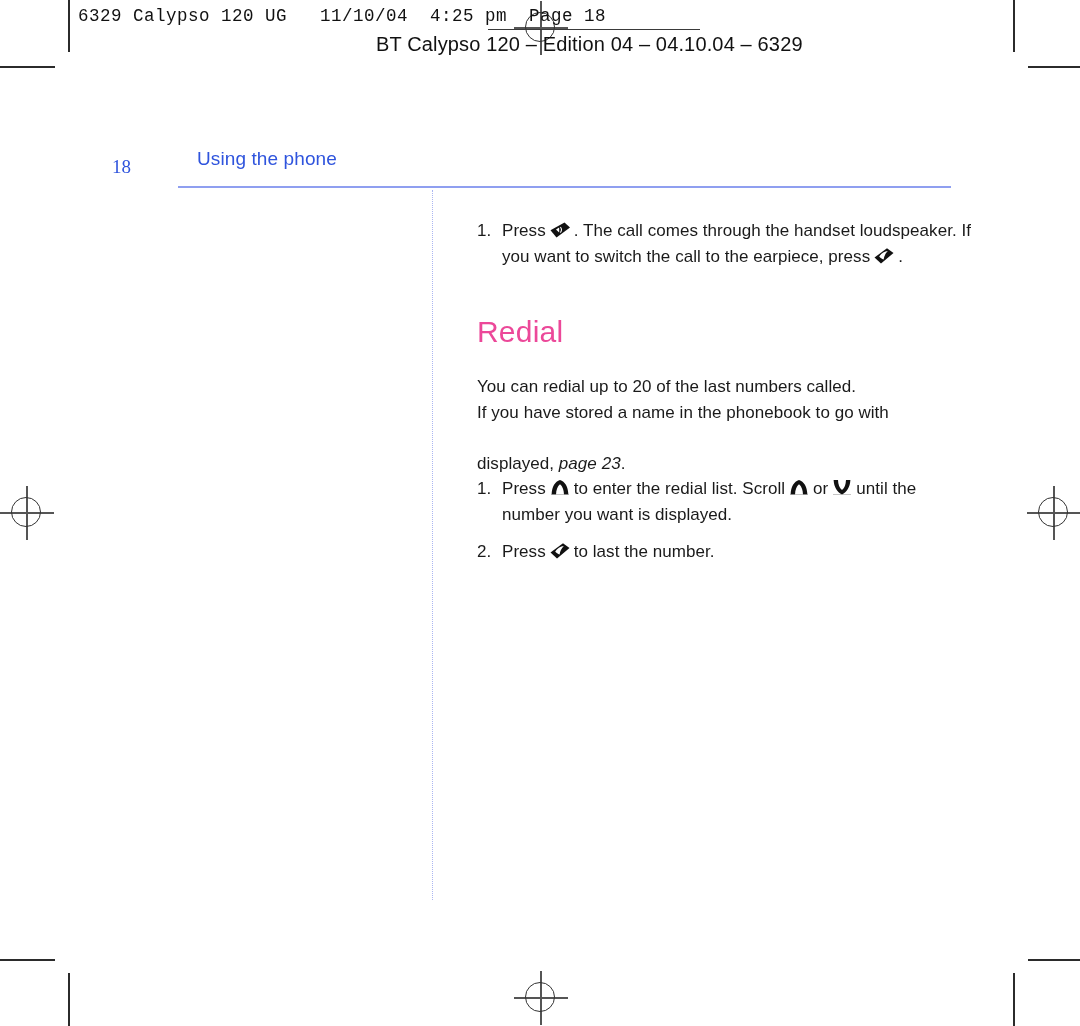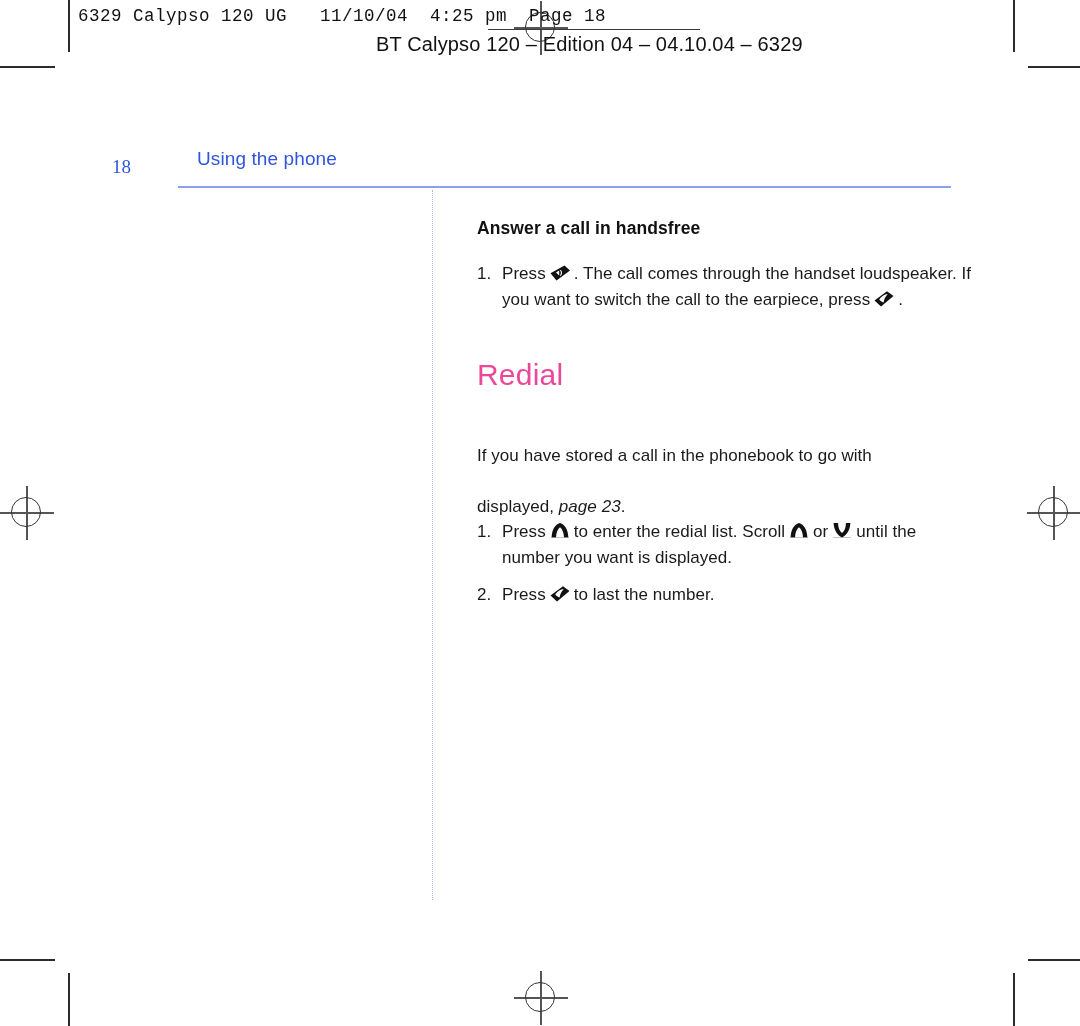--- a/index.html
+++ b/index.html
@@ -221,41 +221,40 @@
 
 <div class="running-head">
   <span class="pg">18</span>
   <span class="ttl">Using the phone</span>
 </div>
 <div class="head-rule"></div>
 <div class="col-dotted"></div>
 
 <div class="content">
 
-  <h3 class="subhead">Answer a call in handsfree</h3>
 
 
   <ol class="steps">
     <li>
       <span class="num">1.</span><span>Press</span><span class="key"><svg width="22" height="18" viewBox="0 0 22 18">
             <path d="M1.5 9.2 L15.5 1.5 L21 6.5 L7.5 16.5 Z" fill="#111111"></path>
             <path d="M7.0 8.6 L10.2 6.6 L10.2 11.4 Z" fill="#ffffff"></path>
             <path d="M11.4 6.2 C12.6 7.6 12.6 10.0 11.4 11.6" fill="none" stroke="#ffffff" stroke-width="1.1"></path>
           </svg></span><span>. The call comes through the handset loudspeaker. If you want to switch the call to the earpiece, press</span><span class="key"><svg width="22" height="18" viewBox="0 0 22 18">
             <path d="M1.5 10.5 L14.0 1.2 L20.5 6.0 L8.0 16.5 Z" fill="#111111"></path>
             <path d="M6.2 9.6 C8.0 6.4 11.6 4.3 14.8 4.0 C12.4 6.4 11.0 9.4 10.6 12.6 C8.8 12.0 7.3 11.0 6.2 9.6 Z" fill="#ffffff"></path>
           </svg></span><span>.</span>
     </li>
   </ol>
 
   <h2 class="chapter-title" style="margin-top:46px;">Redial</h2>
 
   <p class="para" style="margin-top:25px;">
-    <br>
-    <span>If you have stored a call in the phonebook to go with</span><br>
+    <span>You can redial up to 20 of the last numbers called.</span><br>
+    <span>If you have stored a name in the phonebook to go with</span><br>
     <br>
     <span>displayed,</span>
     <em class="pageref">page 23</em><span>.</span>
   </p>
 
 
   <ol class="steps">
     <li>
       <span class="num">1.</span><span>Press</span><span class="key"><svg width="22" height="19" viewBox="0 0 22 19">
             <path d="M2.0 2.0 L20.0 2.0 L20.0 16.5 L2.0 16.5 Z" fill="#111111"></path>

